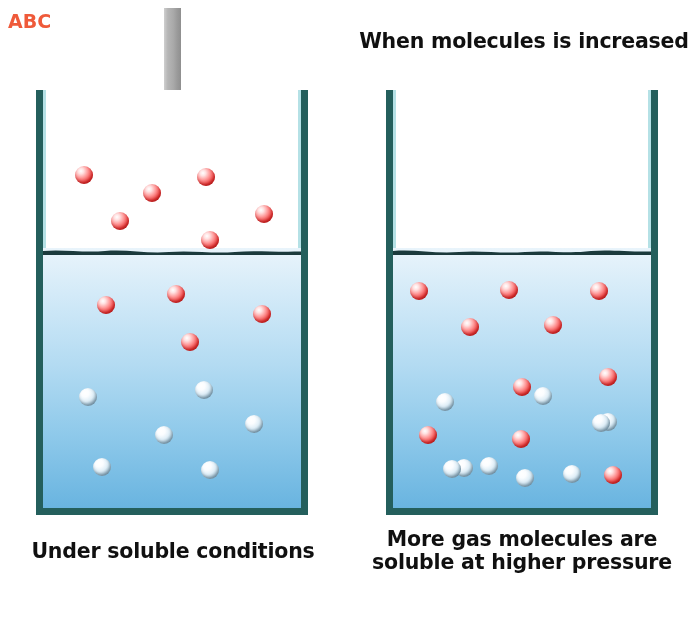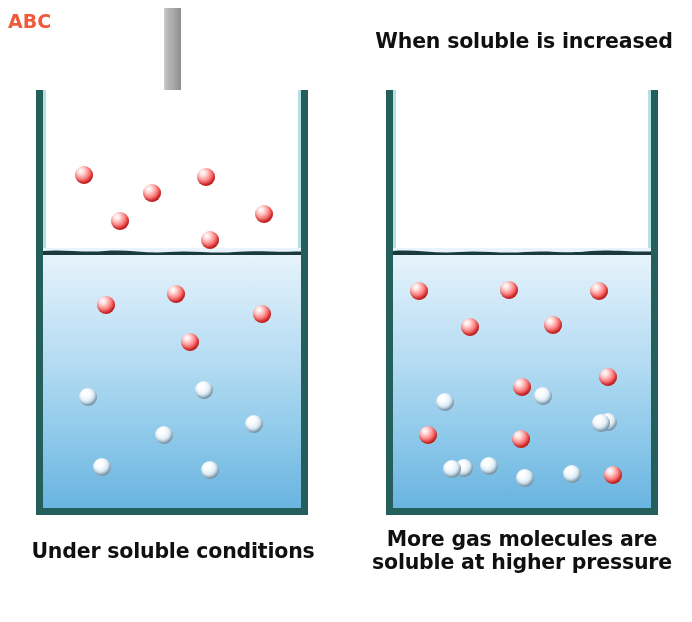--- a/index.html
+++ b/index.html
@@ -154,21 +154,21 @@
     box-shadow: inset -1px -2px 3px rgba(40, 70, 90, 0.45);
   }
 </style>
 </head>
 <body>
 
 <div id="logo">
     <span class="abc">ABC</span>
 </div>
 
-<div class="caption" id="heading-right">When soluble is increased</div>
+<div class="caption" id="heading-right">When molecules is increased</div>
 
 <div class="apparatus" id="apparatus-left">
 
   <div class="piston-rod" id="rod-left" style="top: 8px; height: 122px; left: 136px;"></div>
   <div class="piston-plate" id="plate-left" style="top: 130px; left: 8px; width: 272px;"></div>
 
   <div class="vessel" id="vessel-left">
     <div class="wall-sheen left"></div>
     <div class="wall-sheen right"></div>
     <div class="water" id="water-left" style="height: 260px;">

